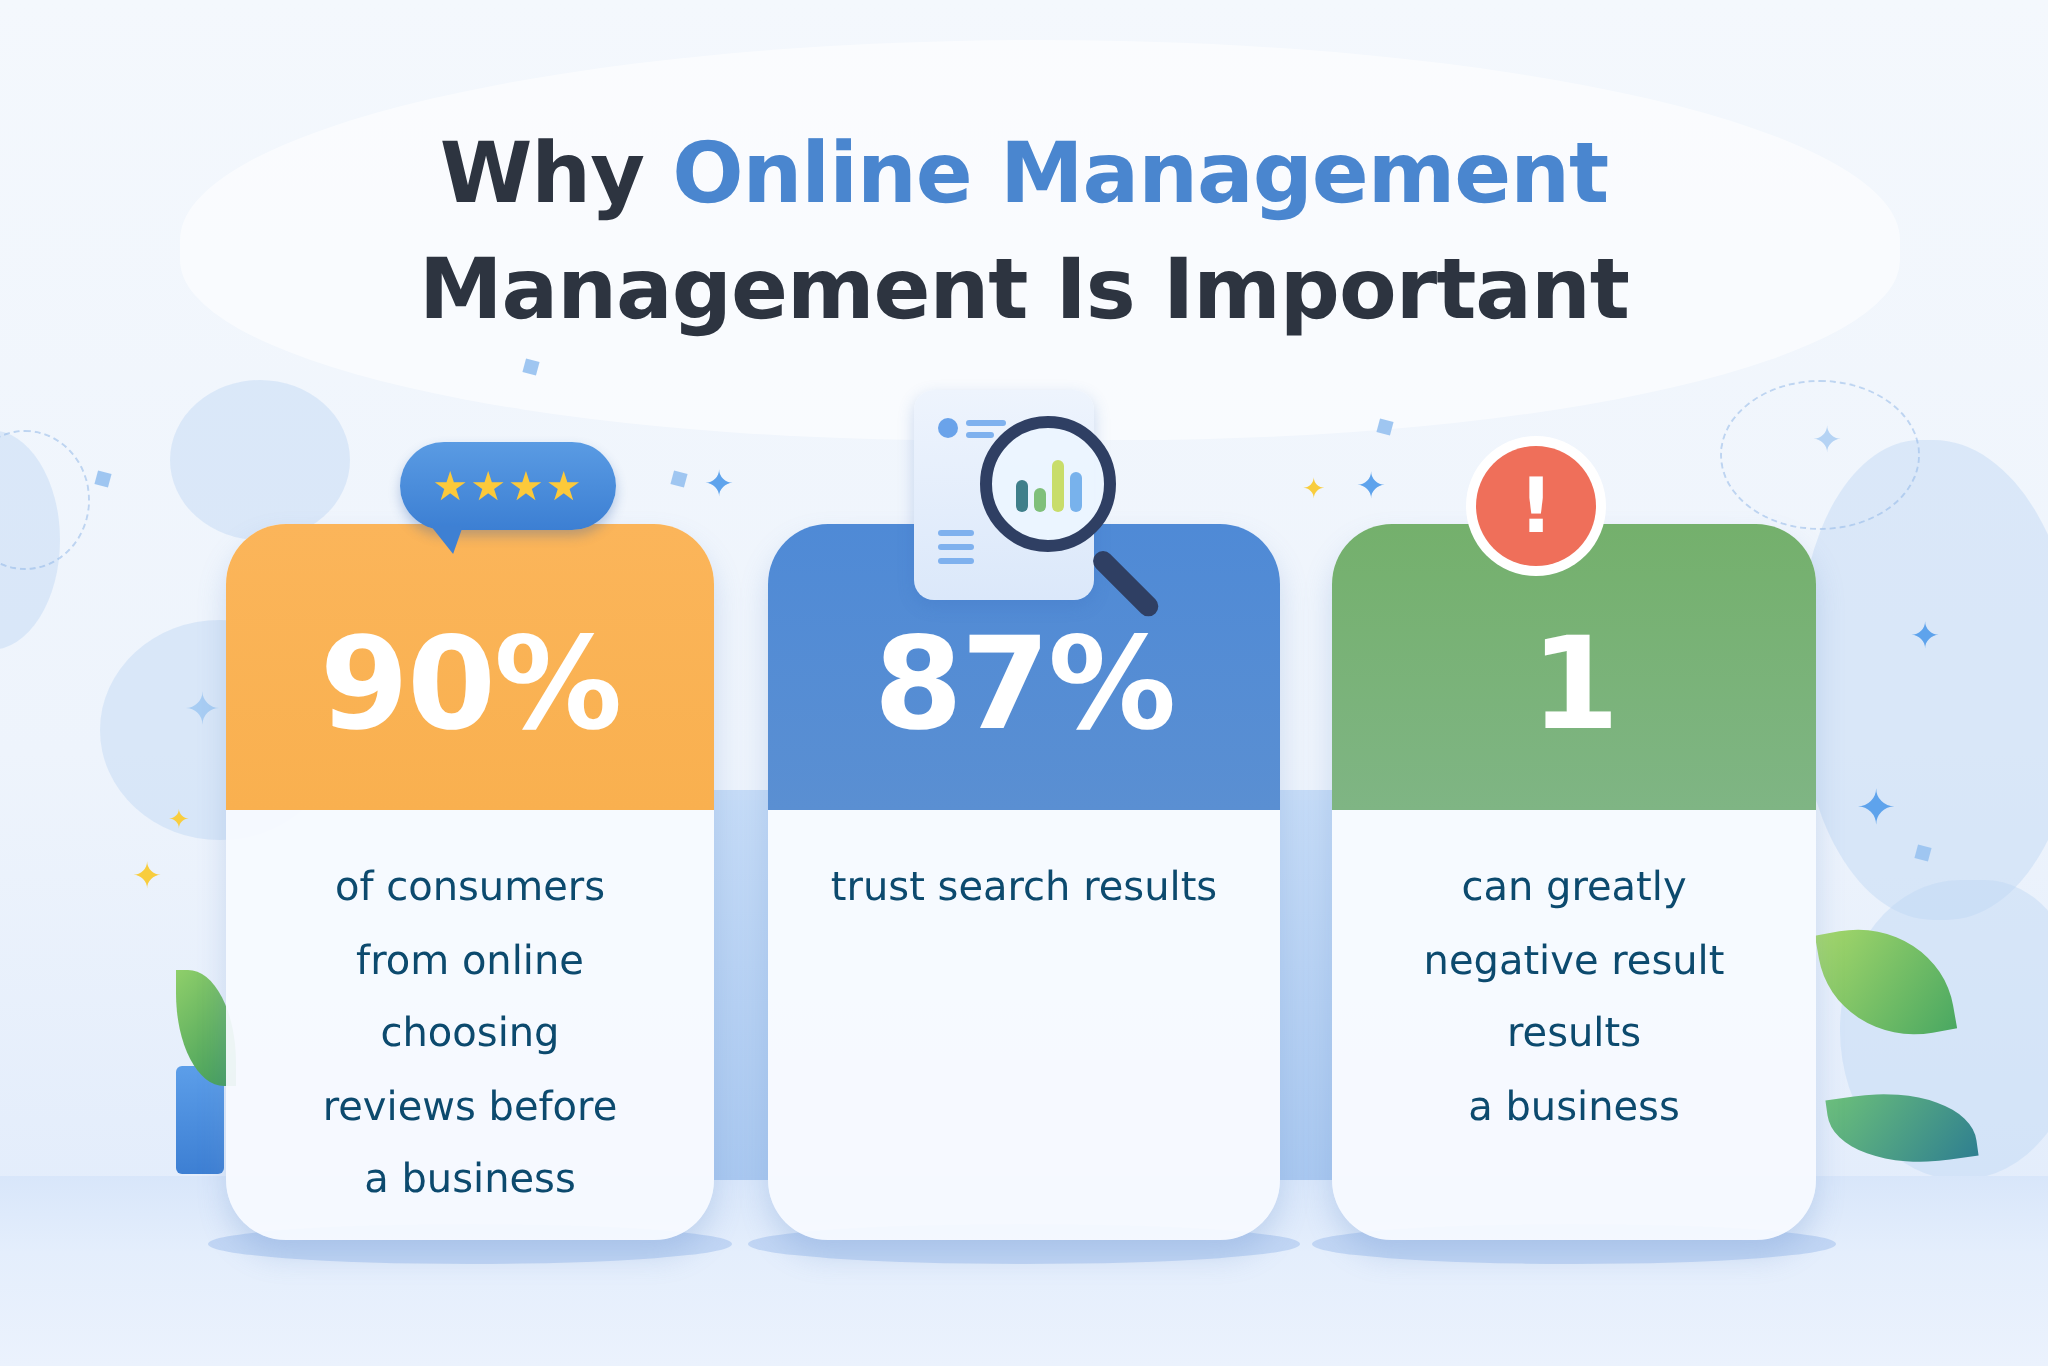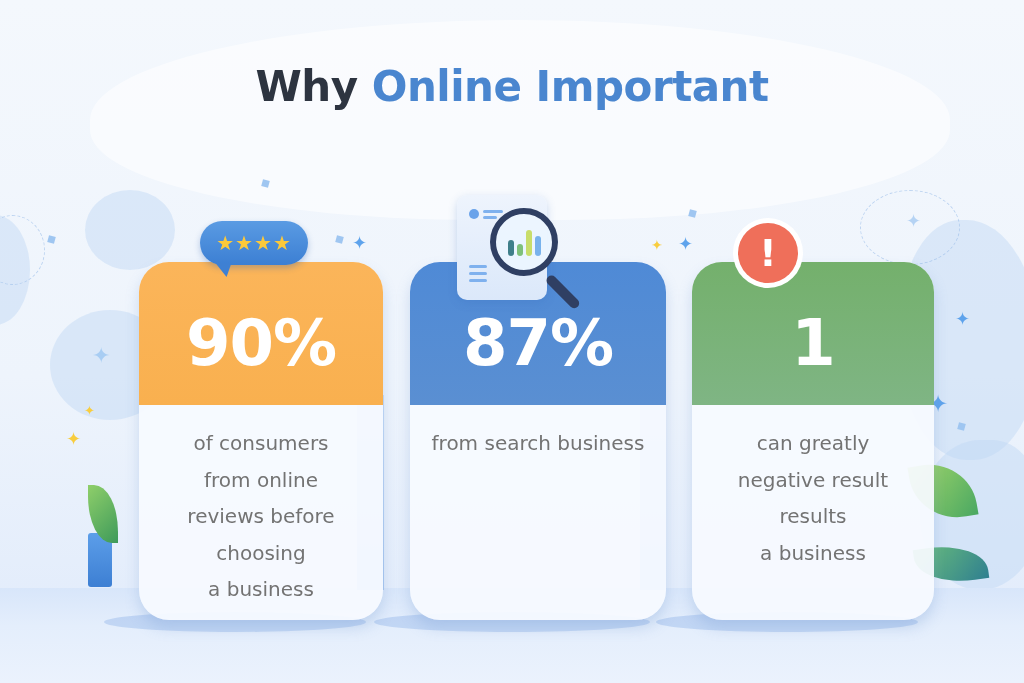--- a/index.html
+++ b/index.html
@@ -38,34 +38,33 @@
     color: #2d3440; letter-spacing: -0.5px;
   }
   .title .accent { color: #4a86cf; }
 
   
   .card {
     position: absolute; top: 262px; height: 358px;
     border-radius: 30px; overflow: hidden;
     background: rgba(246, 250, 255, 0.94);
     box-shadow: 0 8px 14px rgba(110, 150, 210, 0.28);
-    margin-left: 26px;
   }
   .card .head {
     height: 143px; display: flex; align-items: center; justify-content: center;
     padding-top: 18px;
   }
   .card .stat {
     font-family: "DejaVu Sans", sans-serif; font-weight: bold;
     font-size: 64px; color: #ffffff; letter-spacing: -1px;
   }
   .card .desc {
     padding-top: 20px; text-align: center;
     font-family: "DejaVu Sans", sans-serif; font-size: 20px; line-height: 36.5px;
-    color: #737373;
+    color: #0c4a6e;
   }
   .card.c1 { left: 113px; width: 244px; }
   .card.c1 .head { background: linear-gradient(180deg, #fbb55a 0%, #f9b04f 100%); }
   .card.c2 { left: 384px; width: 256px; }
   .card.c2 .head { background: linear-gradient(180deg, #4f8ad6 0%, #5a8fd2 100%); }
   .card.c3 { left: 666px; width: 242px; }
   .card.c3 .head { background: linear-gradient(180deg, #74b06c 0%, #7fb584 100%); }
 
   .shadow-ell {
     position: absolute; top: 612px; height: 20px; border-radius: 50%;
@@ -157,49 +156,50 @@
   <span class="sq" style="left:689px;top:210px;"></span>
   <span class="sq" style="left:958px;top:423px;"></span>
   <span class="sq" style="left:262px;top:180px;"></span>
 
   <div class="pot" style="left:88px;top:533px;width:24px;height:54px;"></div>
   <div class="leaf" style="left:88px;top:485px;width:30px;height:58px;background:linear-gradient(135deg,#8fcf6a,#3e9a5a);"></div>
   <div class="leaf" style="left:912px;top:462px;width:62px;height:58px;background:linear-gradient(135deg,#a6d86a,#4aa862);transform:rotate(-10deg);"></div>
   <div class="leaf" style="left:915px;top:545px;width:72px;height:38px;background:linear-gradient(135deg,#6cc07a,#2f7f90);transform:rotate(-8deg);"></div>
 
   <h1 class="title">
-    <span>Why </span><span class="accent">Online Important</span><br>
+    <span>Why </span><span class="accent">Online Management</span><br>
+    <span>Management Is Important</span>
   </h1>
 
   <div class="shadow-ell" style="left:104px;width:262px;"></div>
   <div class="shadow-ell" style="left:374px;width:276px;"></div>
   <div class="shadow-ell" style="left:656px;width:262px;"></div>
 
   <div class="card c1">
     <div class="head">
       <span class="stat">90%</span>
     </div>
     <div class="desc">
       <div>of consumers</div>
       <div>from online</div>
+      <div>choosing</div>
       <div>reviews before</div>
-      <div>choosing</div>
       <div>a business</div>
     </div>
   </div>
   <div class="bubble">
     <span class="stars">★★★★</span>
   </div>
 
   <div class="card c2">
     <div class="head">
       <span class="stat">87%</span>
     </div>
     <div class="desc">
-      <div>from search business</div>
+      <div>trust search results</div>
     </div>
   </div>
   <div class="report">
     <span class="dot"></span>
     <span class="ln" style="left:26px;top:15px;width:20px;"></span>
     <span class="ln" style="left:26px;top:21px;width:14px;"></span>
     <span class="ln" style="left:12px;top:70px;width:18px;"></span>
     <span class="ln" style="left:12px;top:77px;width:18px;"></span>
     <span class="ln" style="left:12px;top:84px;width:18px;"></span>
   </div>

